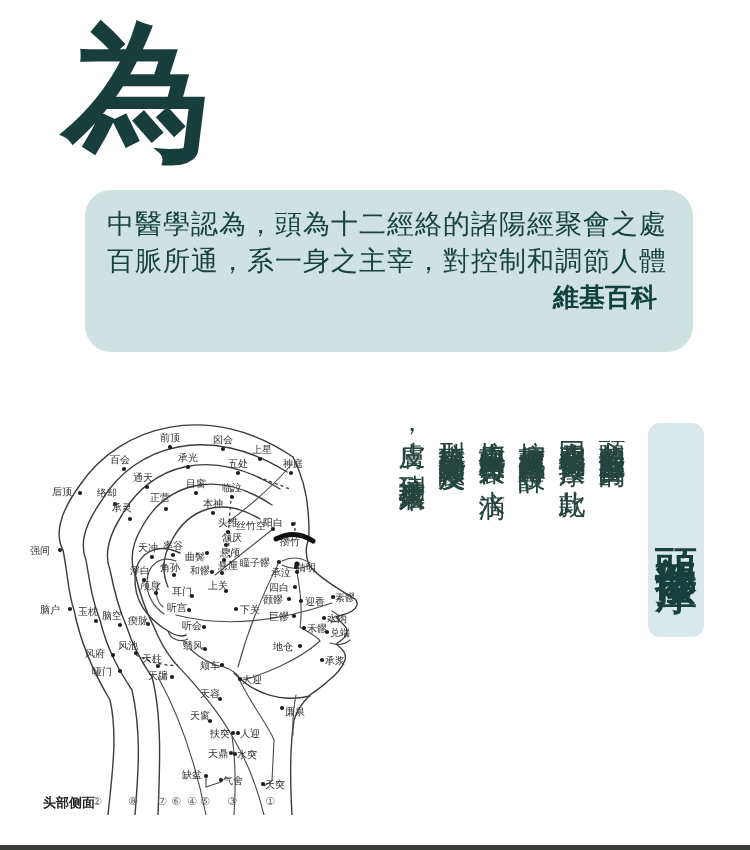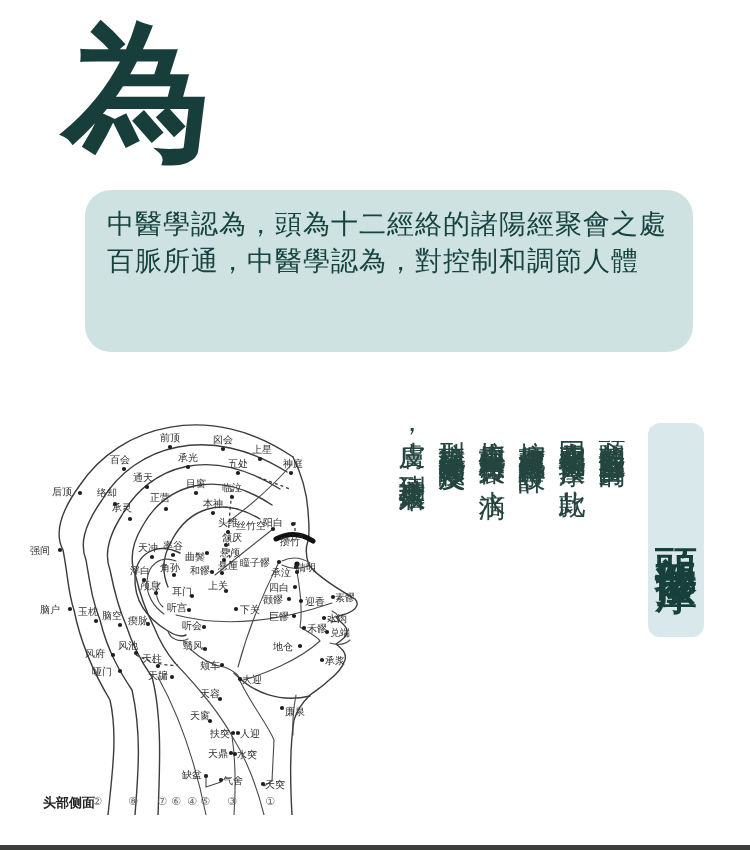--- a/index.html
+++ b/index.html
@@ -52,21 +52,22 @@
 <body>
 
 <div id="canvas">
 
   <div class="header">
     <span class="big-char">為</span>
   </div>
 
   <div class="quote-box">
     <div class="quote-line">中醫學認為，頭為十二經絡的諸陽經聚會之處</div>
-    <div class="quote-line">百脈所通，中醫學認為，對控制和調節人體</div>
+    <div class="quote-line">百脈所通，系一身之主宰，對控制和調節人體</div>
+    <div class="quote-attr">維基百科</div>
   </div>
 
   <div class="diagram">
     <svg width="370" height="400" viewBox="0 0 370 400">
 
       <g>
         <path class="mline" d="M 283 42 C 200 -15 110 10 70 70 C 48 100 45 120 53 135 C 58 160 58 178 64 195 C 72 235 88 265 100 285 C 108 320 102 360 98 400"></path>
         <path class="mline" d="M 277 57 C 200 8 125 30 92 85 C 73 112 70 130 76 145 C 80 168 82 185 90 205 C 98 238 112 260 122 275 C 132 320 128 360 125 400"></path>
         <path class="mline" d="M 270 74 C 200 30 140 50 112 100 C 96 125 95 142 100 155 C 104 175 108 192 116 210 C 124 235 135 252 142 262 C 152 300 150 350 148 400"></path>
         <path class="mline" d="M 262 90 C 205 52 155 70 132 112 C 120 132 120 148 126 162 C 130 180 136 196 144 212 C 152 232 160 242 165 248"></path>

